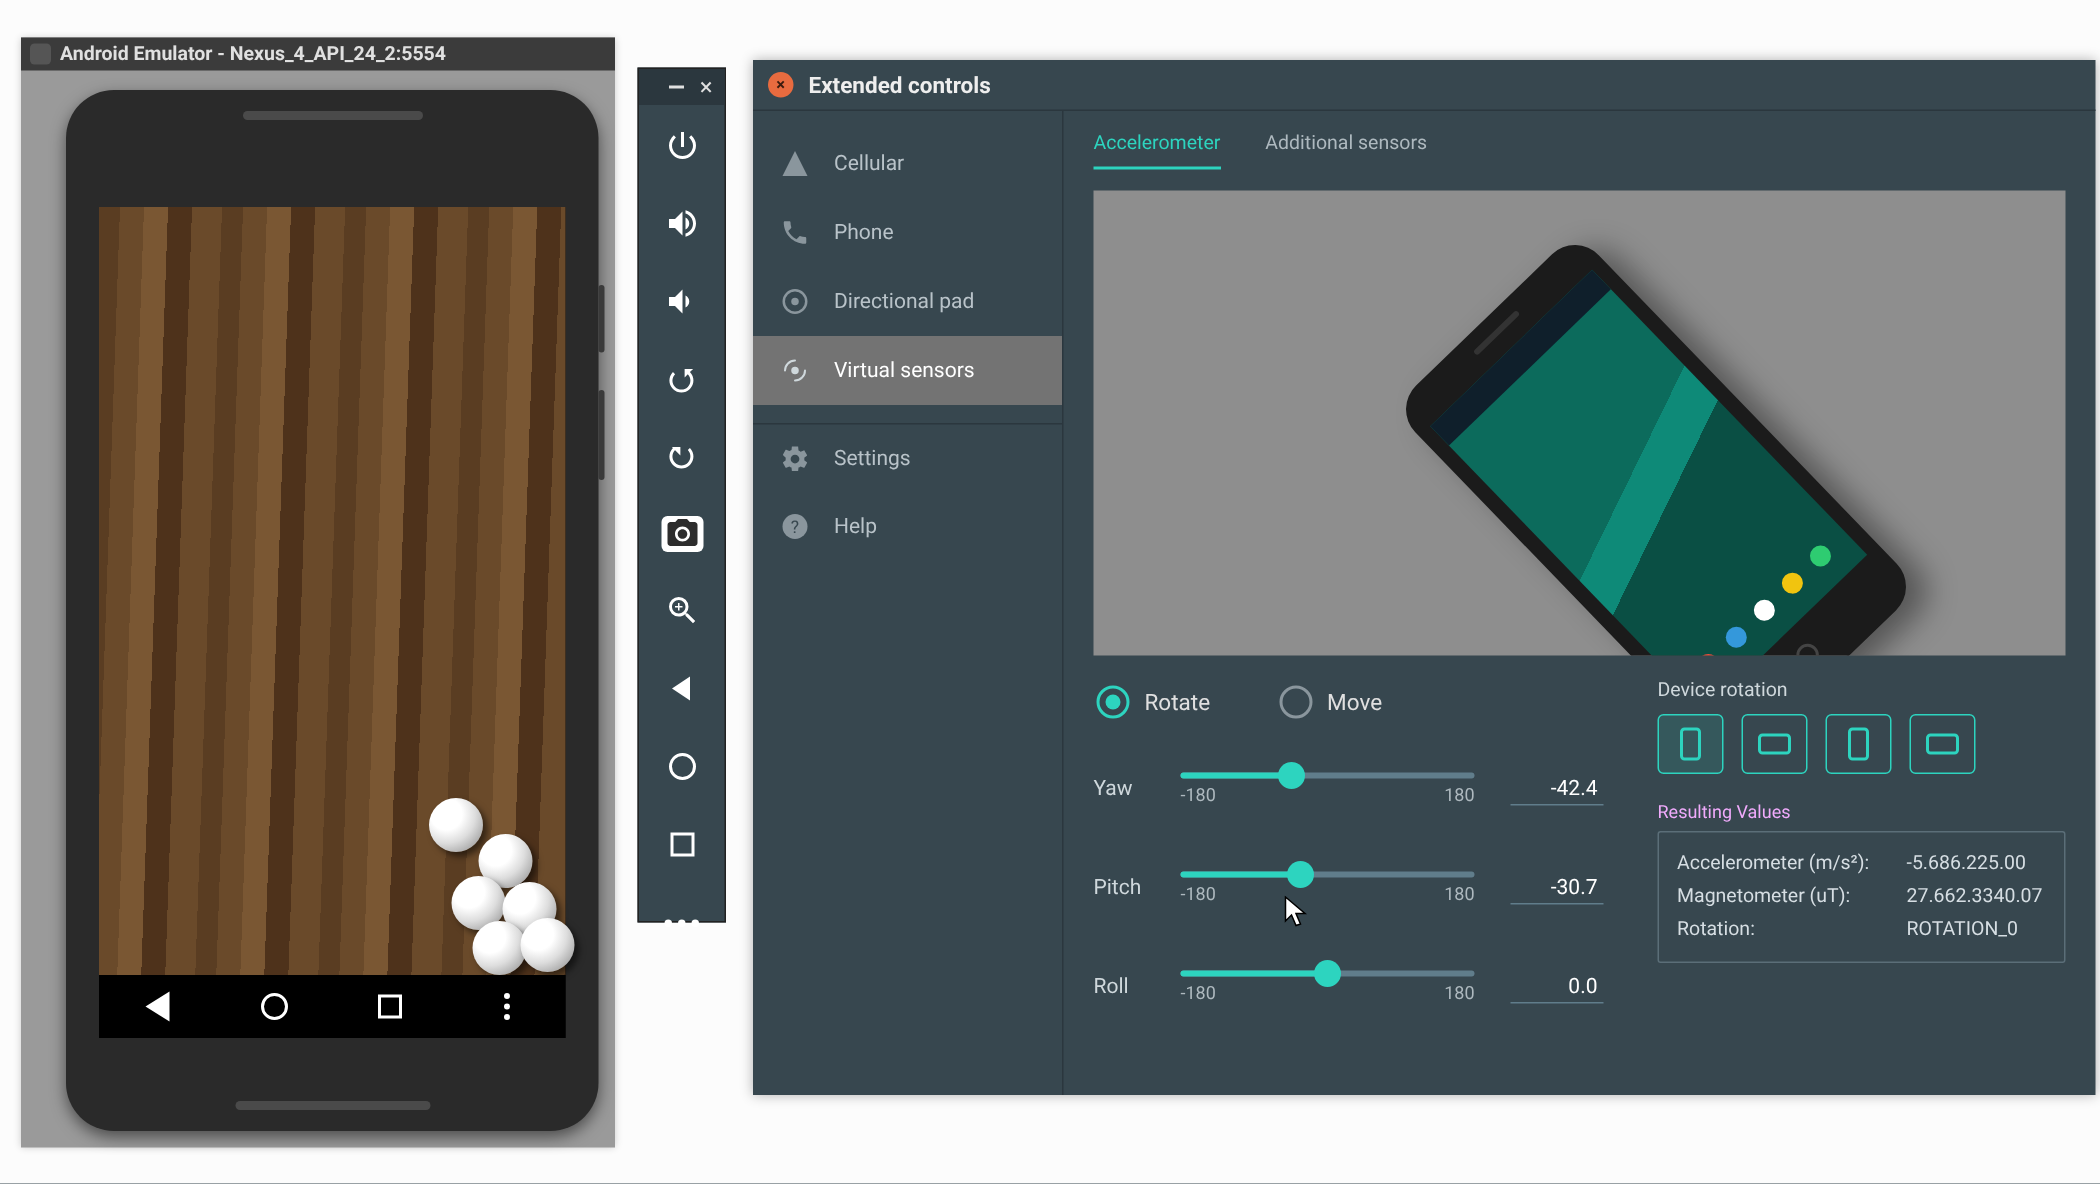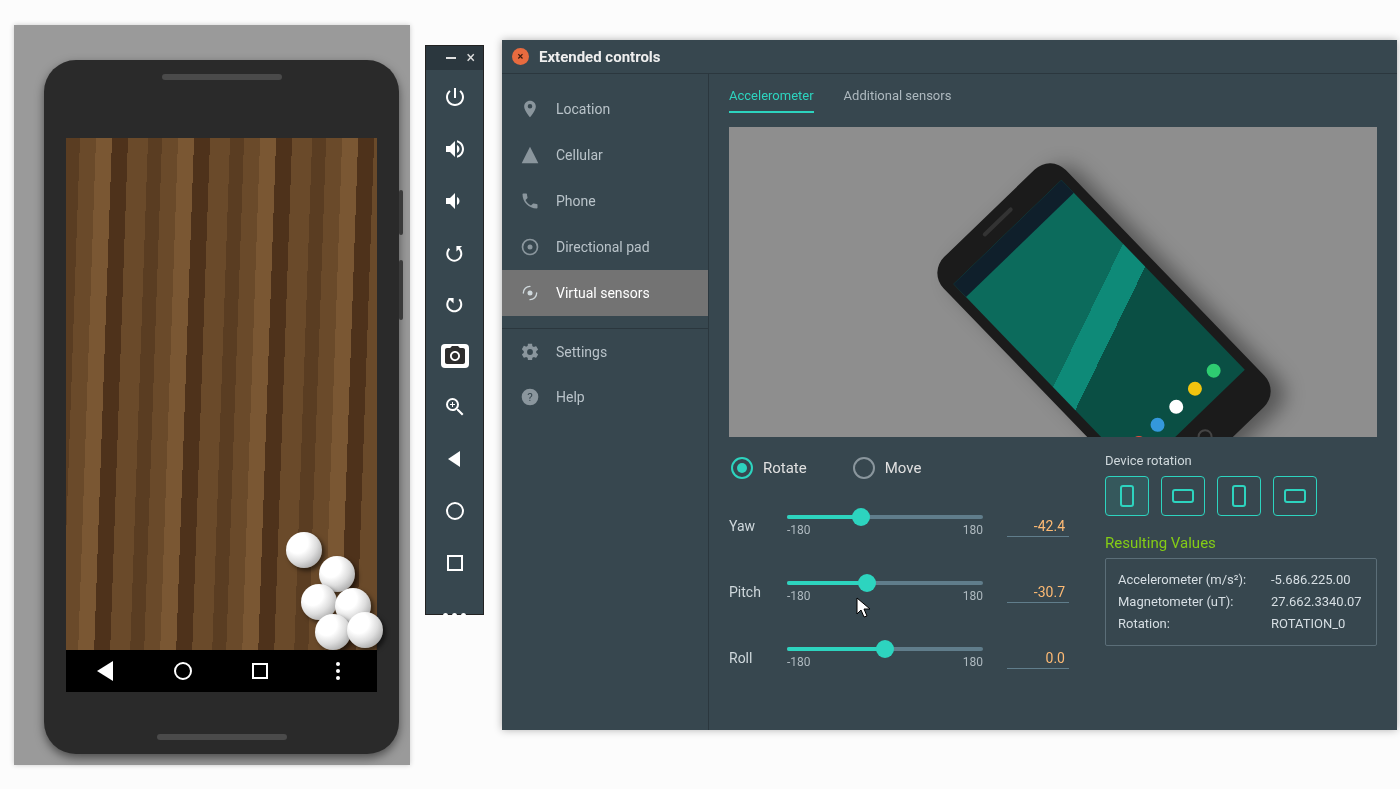--- a/index.html
+++ b/index.html
@@ -184,49 +184,53 @@
   .radio-inner{ width:10px;height:10px;border-radius:50%;}
   .radio.active .radio-inner{ background:#2dd4bf;}
 
   .slider-block{ display:flex; align-items:center; gap:18px; height:66px;}
   .slabel{ width:40px; font-size:14px; color:#cfd8dc;}
   .scol{ flex:1;}
   .track{ position:relative; height:4px; background:#607d8b; border-radius:2px; }
   .track-fill{ position:absolute; left:0; top:0; bottom:0; background:#2dd4bf; border-radius:2px;}
   .thumb{ position:absolute; top:50%; width:18px;height:18px;border-radius:50%; background:#2dd4bf; transform:translate(-50%,-50%);}
   .range-lbls{ display:flex; justify-content:space-between; font-size:12px; color:#aeb9bf; margin-top:4px;}
-  .sval-box{ width:62px; text-align:right; font-size:14px; color:#fdba74; border-bottom:1px solid #607d8b; padding:2px 4px; margin-left:6px;}
+  .sval-box{ width:62px; text-align:right; font-size:14px; color:#ffffff; border-bottom:1px solid #607d8b; padding:2px 4px; margin-left:6px;}
 
   .cursor-ptr{ position:absolute; left:856px; top:597px; font-size:18px; color:#000; pointer-events:none;}
 
   .controls-right{ flex:1; padding-left:36px;}
   .rot-title{ font-size:13px; color:#cfd8dc; margin-bottom:8px;}
   .rot-buttons{ display:flex; gap:12px; margin-bottom:18px;}
   .rot-btn{
     width:44px;height:40px;border:1px solid #2dd4bf;border-radius:4px;
     display:flex;align-items:center;justify-content:center; cursor:pointer;
   }
   .rot-btn.active{ background:rgba(45,212,191,.12);}
   .rot-glyph{ border:2px solid #2dd4bf; border-radius:3px;}
   .portrait{ width:14px; height:22px;}
   .landscape{ width:22px; height:14px;}
 
-  .results-title{ font-size:15px; color:#84cc16; margin-bottom:6px;}
+  .results-title{ font-size:12px; color:#f0abfc; margin-bottom:6px;}
   .results-box{
     border:1px solid #5b6e78; border-radius:2px;
     padding:10px 12px; font-size:13px; color:#d6dee3;
   }
   .rline{ display:flex; gap:8px; line-height:22px;}
   .rlabel{ width:145px;}
   .rvals{ display:flex; align-items:flex-end;}
 </style>
 </head>
 <body>
 
 <div class="emulator-window">
+  <div class="emulator-titlebar">
+    <span class="tb-icon"></span>
+    <span>Android Emulator - Nexus_4_API_24_2:5554</span>
+  </div>
   <div class="phone">
     <div class="phone-btn-side"></div>
     <div class="phone-btn-side2"></div>
     <div class="screen">
       <div class="wood">
         <div class="ball" style="right:55px; bottom:82px;"></div>
         <div class="ball" style="right:22px; bottom:58px;"></div>
         <div class="ball" style="right:40px; bottom:30px;"></div>
         <div class="ball" style="right:6px;  bottom:26px;"></div>
         <div class="ball" style="right:26px; bottom:0px;"></div>
@@ -324,28 +328,20 @@
   <div class="ext-title">
     <div class="close-btn">×</div>
     <span>Extended controls</span>
   </div>
   <div class="ext-body">
 
     <div class="ext-nav">
       <div class="nav-item">
         <span class="nav-icon">
             <svg viewBox="0 0 24 24">
-              <path d="M12 2C8 2 5 5 5 9c0 5 7 13 7 13s7-8 7-13c0-4-3-7-7-7zm0 9.5A2.5 2.5 0 1112 6a2.5 2.5 0 010 5.5z"></path>
-            </svg>
-          </span>
-        <span>Location</span>
-      </div>
-      <div class="nav-item">
-        <span class="nav-icon">
-            <svg viewBox="0 0 24 24">
               <path d="M2 22h20L12 2z"></path>
             </svg>
           </span>
         <span>Cellular</span>
       </div>
       <div class="nav-item">
         <span class="nav-icon">
             <svg viewBox="0 0 24 24">
               <path d="M6.6 10.8c1.4 2.8 3.8 5.2 6.6 6.6l2.2-2.2c.3-.3.7-.4 1-.2 1.1.4 2.4.6 3.6.6.6 0 1 .4 1 1V20c0 .6-.4 1-1 1C10.6 21 3 13.4 3 4c0-.6.4-1 1-1h3.4c.6 0 1 .4 1 1 0 1.2.2 2.5.6 3.6.1.4 0 .8-.2 1l-2.2 2.2z"></path>
             </svg>

